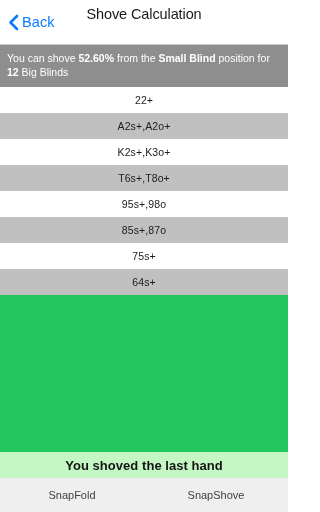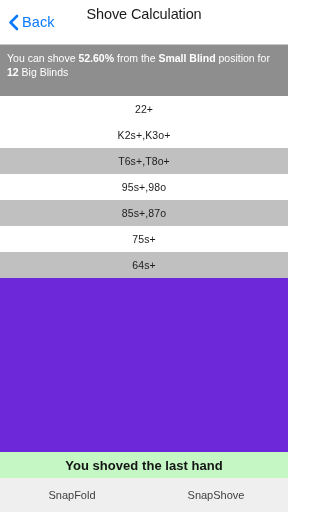--- a/index.html
+++ b/index.html
@@ -68,36 +68,36 @@
     pointer-events: none;
   }
 
   
   .info-banner {
     flex: 0 0 auto;
     background: #8e8e8e;
     color: #ffffff;
     font-size: 10.5px;
     line-height: 14px;
-    padding: 6px 7px 17px 7px;
+    padding: 6px 7px 8px 7px;
     box-sizing: border-box;
     min-height: 39px;
   }
   .info-banner b {
     font-weight: bold;
   }
   .info-banner .gap {
     display: inline-block;
     width: 3px;
   }
 
   
   .range-list {
     flex: 1 1 auto;
-    background: #6d28d9;
+    background: #22c55e;
     overflow: hidden;
   }
   .range-row {
     height: 26px;
     display: flex;
     align-items: center;
     justify-content: center;
     font-size: 10.5px;
     color: #1c1c1c;
     letter-spacing: 0.1px;
@@ -161,20 +161,23 @@
   </div>
 
   <div class="info-banner">
     <span>You can shove </span><b>52.60%</b><span> from the </span><b>Small Blind</b><span> position for </span><span class="gap"></span><b>12</b> <span>Big Blinds</span>
   </div>
 
   <div class="range-list">
     <div class="range-row odd">
         <span>22+</span>
       </div>
+    <div class="range-row even">
+        <span>A2s+,A2o+</span>
+      </div>
     <div class="range-row odd">
         <span>K2s+,K3o+</span>
       </div>
     <div class="range-row even">
         <span>T6s+,T8o+</span>
       </div>
     <div class="range-row odd">
         <span>95s+,98o</span>
       </div>
     <div class="range-row even">

